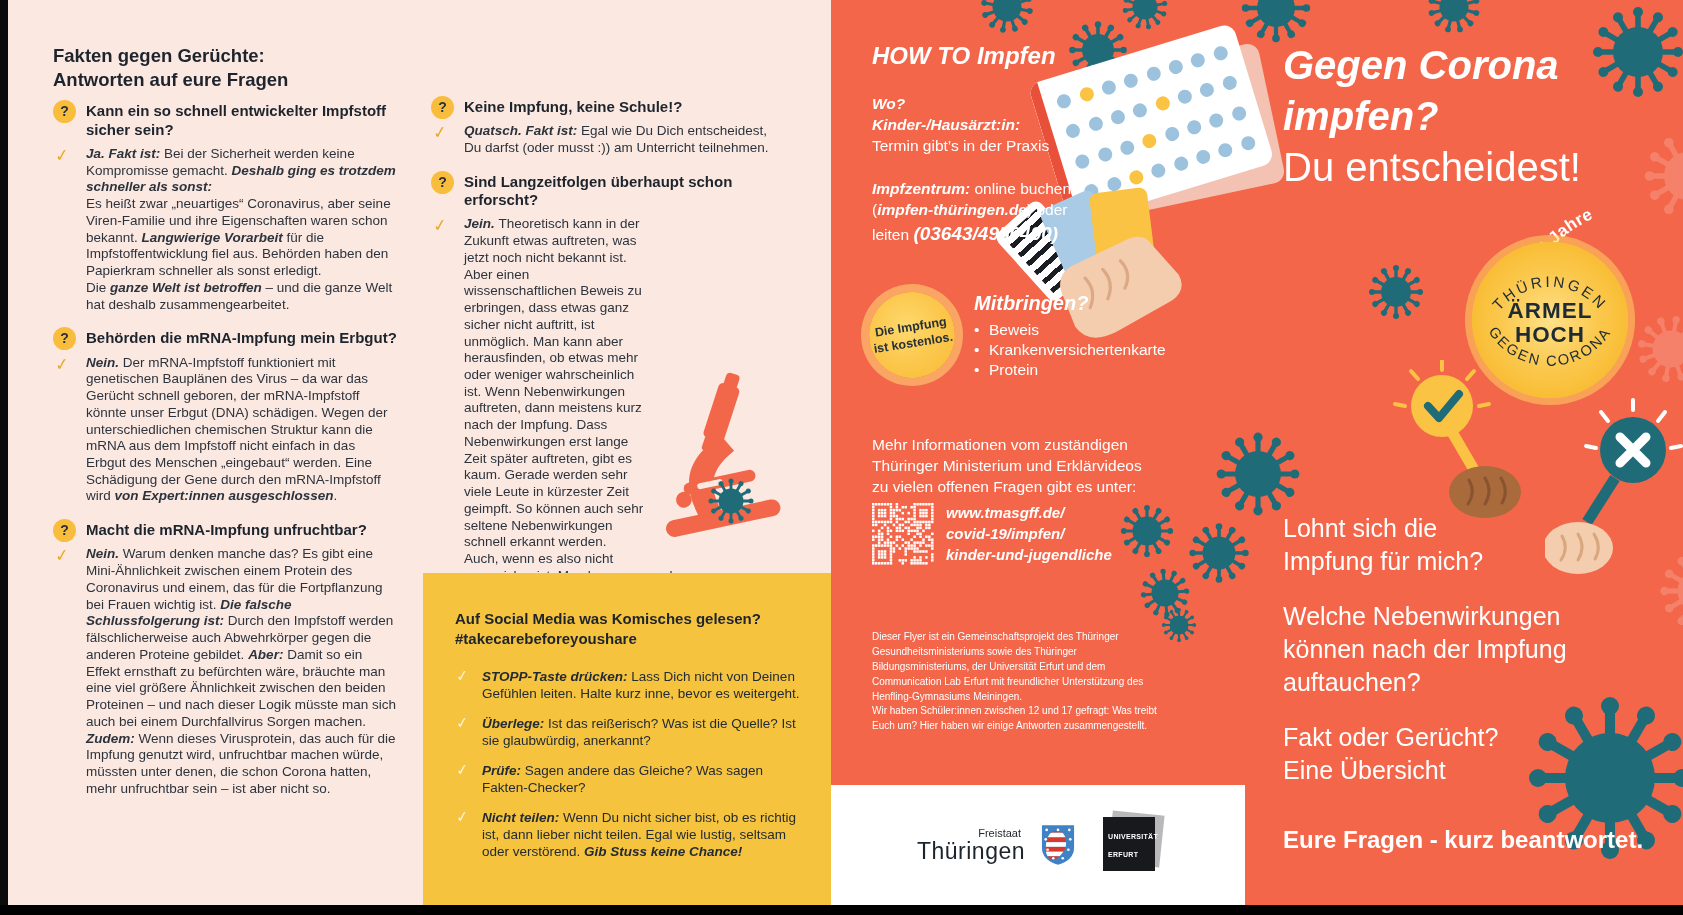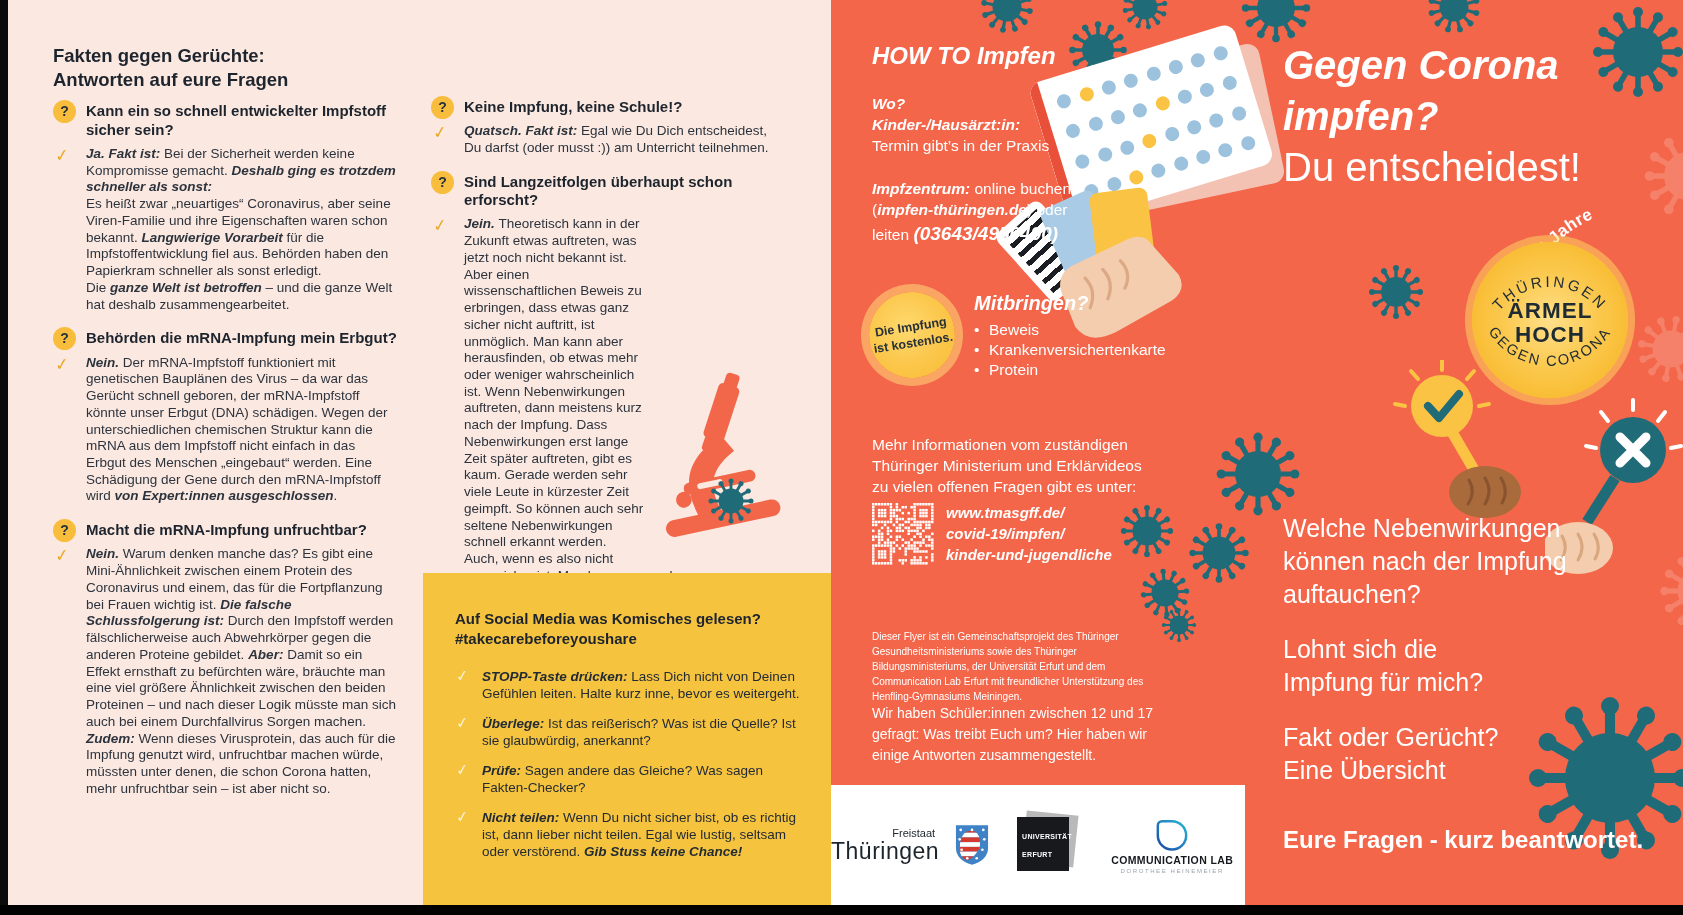--- a/index.html
+++ b/index.html
@@ -53,21 +53,21 @@
   .free-badge span{font-size:12.5px;font-weight:700;color:#273139;text-align:center;white-space:pre-line;line-height:1.3;}
   .bring{position:absolute;left:974px;top:292px;width:215px;z-index:4;color:#fff;}
   .bring-label{font-size:20px;font-weight:700;font-style:italic;margin-bottom:5px;}
   .bring ul{list-style:none;}
   .bring-item{position:relative;padding-left:15px;font-size:15.5px;line-height:1.3;}
   .bring-item::before{content:"•";position:absolute;left:0;top:0;}
   .more-info{position:absolute;left:872px;top:434px;width:315px;font-size:15.5px;line-height:1.36;color:#fff;white-space:pre-line;z-index:4;}
   .qr{position:absolute;left:872px;top:503px;width:62px;height:62px;z-index:4;}
   .url{position:absolute;left:946px;top:502px;font-size:15px;font-weight:700;font-style:italic;line-height:1.4;color:#fff;white-space:pre-line;z-index:4;}
   .credits{position:absolute;left:872px;top:629px;width:294px;font-size:10px;line-height:1.5;color:#fff;z-index:4;}
-  .survey{position:absolute;left:872px;top:703px;width:294px;font-size:14px;line-height:1.5;color:#fff;z-index:4;}
+  .survey{position:absolute;left:872px;top:703px;width:294px;font-size:10px;line-height:1.5;color:#fff;z-index:4;}
 
   
   .logo-thuringen{display:flex;align-items:center;gap:16px;}
   .th-text{display:flex;flex-direction:column;align-items:flex-end;color:#1c242c;}
   .th-pre{font-size:11px;line-height:1.1;margin-right:4px;}
   .th-name{font-size:23px;line-height:1.05;letter-spacing:.5px;}
   .logo-uni{position:relative;width:56px;height:56px;}
   .uni-shadow{position:absolute;left:7px;top:-4px;width:52px;height:52px;background:#b9b9b9;transform:rotate(6deg);}
   .uni-black{position:absolute;left:0;top:0;width:52px;height:54px;background:#17191c;color:#fff;padding:8px 5px;}
   .uni-black span{font-size:7px;font-weight:700;line-height:1.3;white-space:pre-line;letter-spacing:.3px;}
@@ -654,33 +654,20 @@
             <circle cx="23" cy="36" r="1.4"></circle>
             <circle cx="18" cy="6" r="1.4"></circle>
         </g>
       </svg>
     </div>
     <div class="logo-uni">
       <div class="uni-shadow"></div>
       <div class="uni-black"><span>UNIVERSITÄT
 ERFURT</span></div>
     </div>
-    <div class="logo-lab">
-      <svg class="lab-icon" viewBox="0 0 48 48">
-        <defs>
-            <linearGradient id="labg" x1="0" y1="1" x2="1" y2="0">
-              <stop offset="0" stop-color="#1b47a7"></stop>
-              <stop offset="1" stop-color="#29b7d3"></stop>
-            </linearGradient>
-          </defs>
-        <path d="M14,6 h10 a20,20 0 1 1 -20,20 v-14 a6,6 0 0 1 6,-6 z" fill="none" stroke="url(#labg)" stroke-width="3.5"></path>
-      </svg>
-      <div class="lab-name">COMMUNICATION LAB</div>
-      <div class="lab-sub">DOROTHEE HEINEMEIER</div>
-    </div>
   </div>
 
   <div class="cover-title">
     <div class="ct-it">Gegen Corona
 impfen?</div>
     <div class="ct-plain">Du entscheidest!</div>
   </div>
 
   <svg class="age-arc" viewBox="0 0 150 130">
     <defs>
@@ -734,26 +721,26 @@
     <line x1="70" y1="80" x2="42" y2="124" stroke="#1f6b78" stroke-width="11"></line>
     <circle cx="88" cy="52" r="33" fill="#1f6b78"></circle>
     <path d="M75,39 l26,26 M101,39 l-26,26" stroke="#ffffff" stroke-width="9" stroke-linecap="round"></path>
     <g transform="translate(33,150)">
       <ellipse cx="0" cy="0" rx="35" ry="26" fill="#f3cdae"></ellipse>
       <path d="M-16,-12 q7,12 -1,24 M0,-14 q8,13 0,26 M16,-14 q8,13 1,25" stroke="#d9a77e" stroke-width="3" fill="none" stroke-linecap="round"></path>
     </g>
   </svg>
 
   <div class="cover-questions">
+  <div class="cover-q">Lohnt sich die
+Impfung für mich?</div>
+
   <div class="cover-q">Welche Nebenwirkungen
 können nach der Impfung
 auftauchen?</div>
-
-  <div class="cover-q">Lohnt sich die
-Impfung für mich?</div>
 
   <div class="cover-q">Fakt oder Gerücht?
 Eine Übersicht</div>
 </div>
   <div class="cover-footer">Eure Fragen - kurz beantwortet.</div>
 
   <div class="bottom-bar"></div>
 </div>
 
 </body></html>

